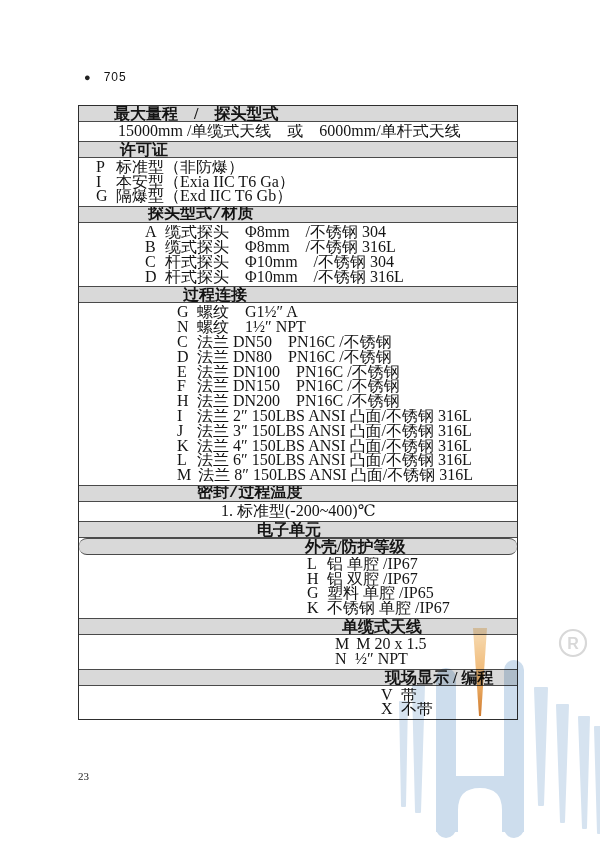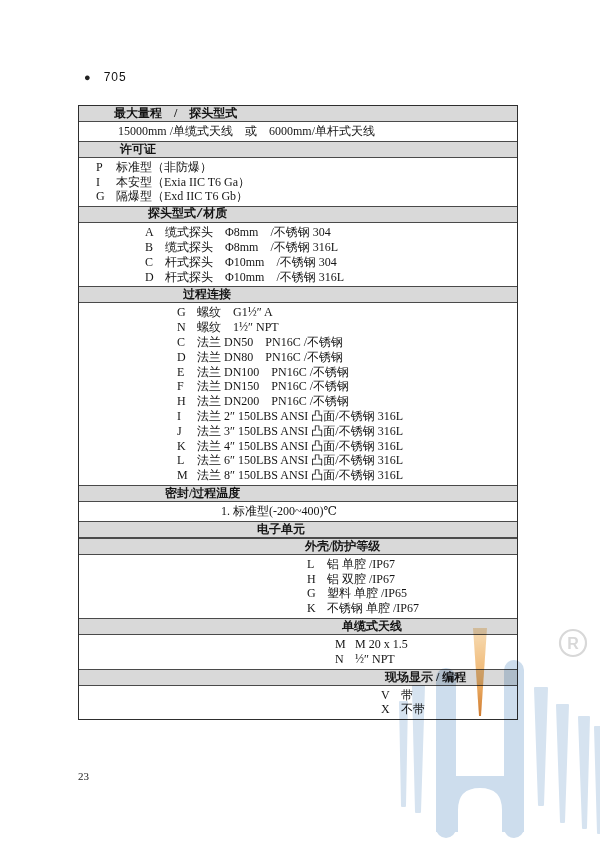--- a/index.html
+++ b/index.html
@@ -10,40 +10,40 @@
   }
   
   .heading{position:absolute;left:84px;top:70px;display:flex;align-items:center;gap:13px;
     font-family:"Liberation Sans","DejaVu Sans",sans-serif;}
   .bullet{font-size:11px;line-height:11px;color:#222;}
   .model{font-size:12px;font-weight:normal;letter-spacing:1px;color:#111;}
   
   .spec-table{
     position:absolute;left:78px;top:105px;width:440px;
     border:1.5px solid #2e2e2e;background:transparent;box-sizing:border-box;
-    font-size:12px;
+    font-size:16px;
   }
   .sec-header{
     background:#d9d9d9;height:15px;line-height:15px;
     border-top:1px solid #4a4a4a;border-bottom:1px solid #4a4a4a;
     font-weight:bold;white-space:nowrap;overflow:hidden;
   }
   .sec:first-child .sec-header{border-top:none;}
   .sec-body{padding:2px 0;background:transparent;}
   .row{height:14.8px;line-height:14.8px;white-space:nowrap;overflow:hidden;}
   .code{display:inline-block;min-width:13px;margin-right:7px;text-align:left;}
   .code:empty{display:none;}
   
   .s0 .sec-header{padding-left:35px;}  .s0 .row{padding-left:39px;}
   .s1 .sec-header{padding-left:41px;}  .s1 .row{padding-left:17px;}
   .s2 .sec-header{padding-left:69px;font-family:Liberation Mono, monospace;}  .s2 .row{padding-left:66px;}
   .s3 .sec-header{padding-left:104px;} .s3 .row{padding-left:98px;}
-  .s4 .sec-header{padding-left:86px;} .s4 .row{padding-left:142px;}
+  .s4 .sec-header{padding-left:118px;font-family:Liberation Mono, monospace;} .s4 .row{padding-left:142px;}
   .s5 .sec-header{padding-left:178px;} .s5 .row{padding-left:176px;}
-  .s6 .sec-header{padding-left:226px;} .s6 .row{padding-left:228px;}
+  .s6 .sec-header{padding-left:226px;border-radius:8px;} .s6 .row{padding-left:228px;}
   .s7 .sec-header{padding-left:263px;} .s7 .row{padding-left:256px;}
   .s8 .sec-header{padding-left:306px;} .s8 .row{padding-left:302px;}
   
   .page-number{position:absolute;left:78px;top:770px;width:440px;
     font-size:11px;color:#222;}
   
   .watermark{position:absolute;left:395px;top:600px;width:205px;height:248px;
     pointer-events:none;mix-blend-mode:multiply;z-index:5;}
 </style>
 </head>

